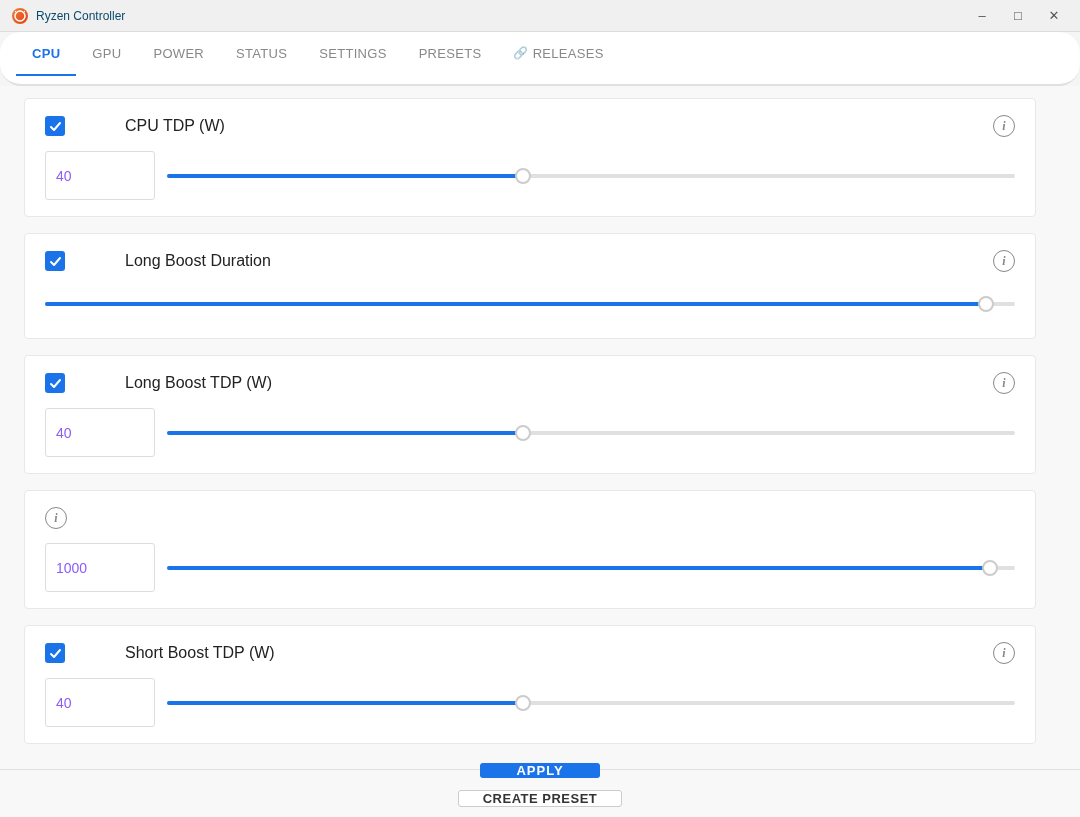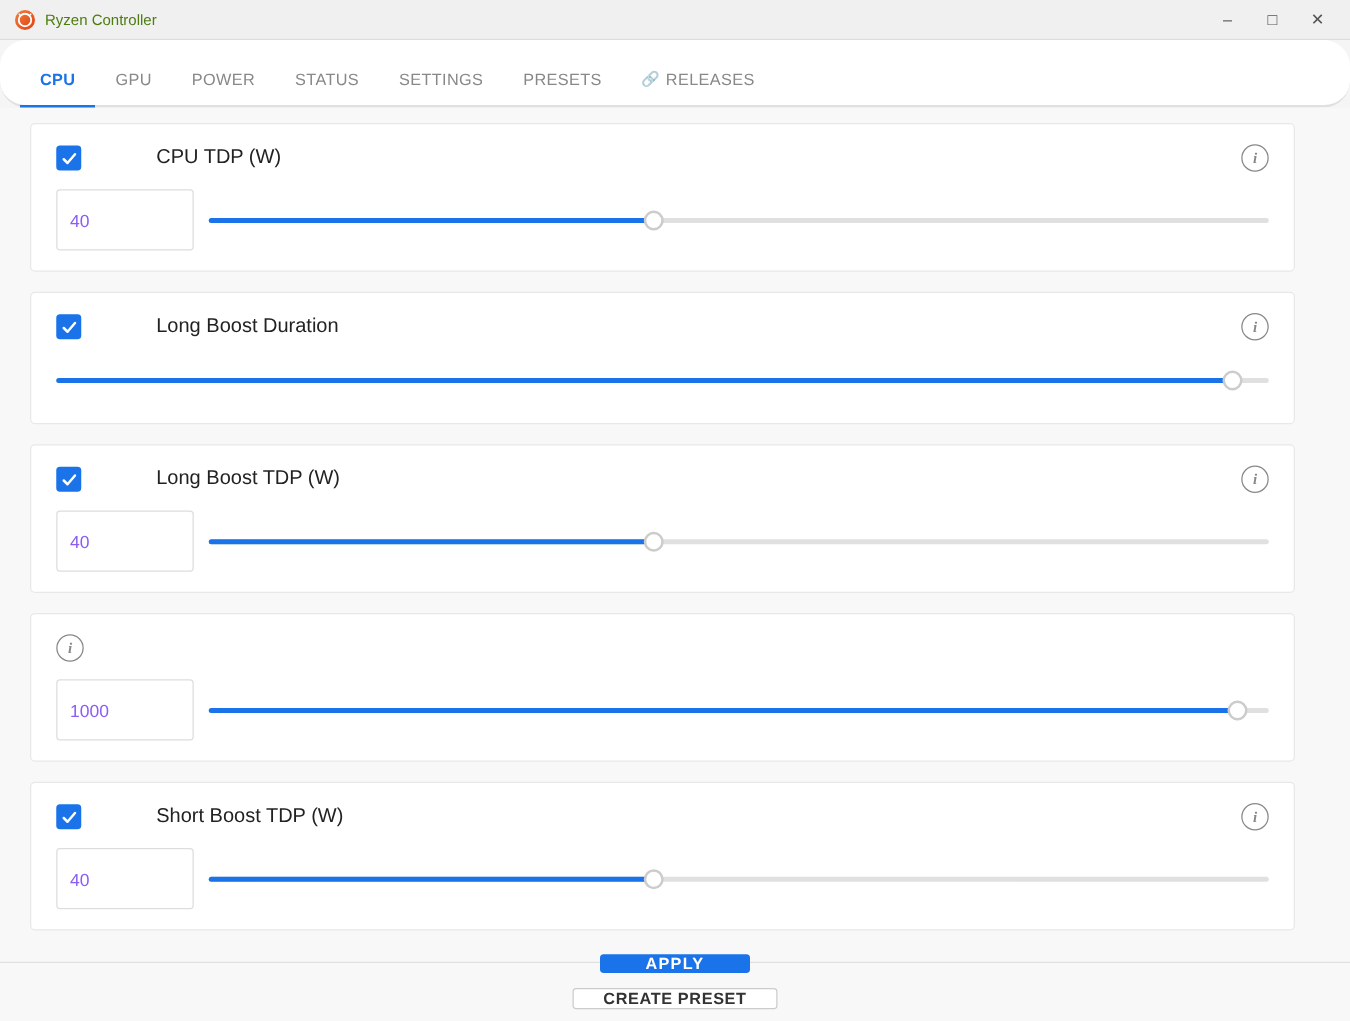--- a/index.html
+++ b/index.html
@@ -24,21 +24,21 @@
     .titlebar-icon {
       width: 16px;
       height: 16px;
       margin-right: 8px;
       border-radius: 50%;
       background: linear-gradient(135deg, #f08040, #e04010);
       display: flex; align-items: center; justify-content: center;
     }
     .titlebar-title {
       font-size: 12px;
-      color: #4d7c0f;
+      color: #0c4a6e;
       flex: 1;
     }
     .titlebar-controls {
       display: flex;
       gap: 8px;
     }
     .titlebar-btn {
       width: 28px;
       height: 22px;
       display: flex;
@@ -46,21 +46,21 @@
       justify-content: center;
       font-size: 13px;
       color: #555;
       cursor: pointer;
       border-radius: 2px;
     }
 
     
     .nav-tabs {
       display: flex;
-      align-items: flex-end;
+      align-items: flex-start;
       background: #ffffff;
       border-bottom: 2px solid #e0e0e0;
       padding: 0 16px;
       height: 54px;
       border-radius: 21px;
     }
     .nav-tab {
       padding: 0 16px;
       height: 42px;
       display: flex;

